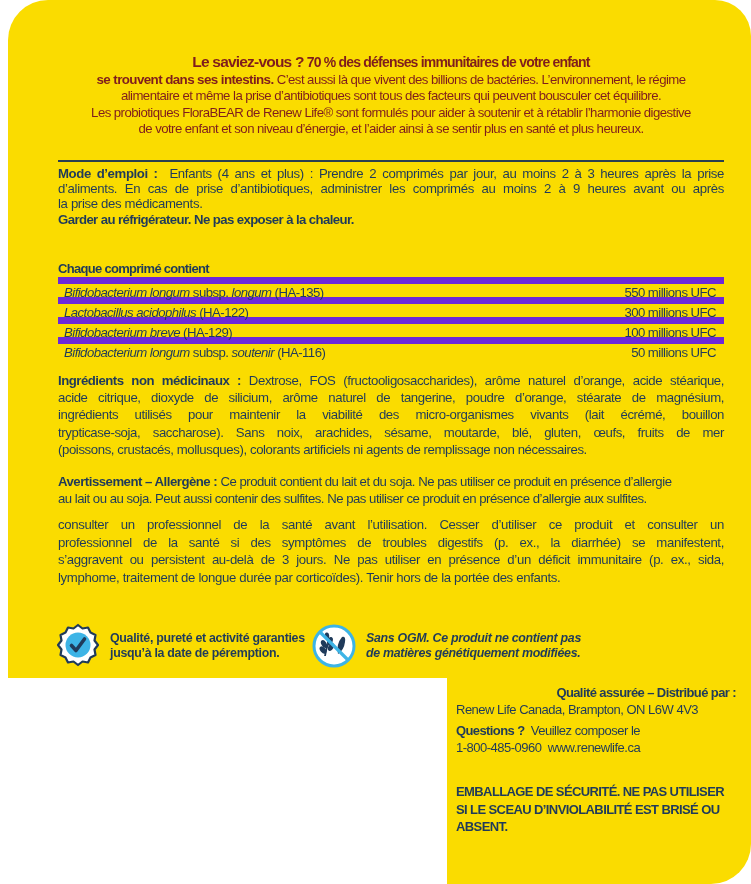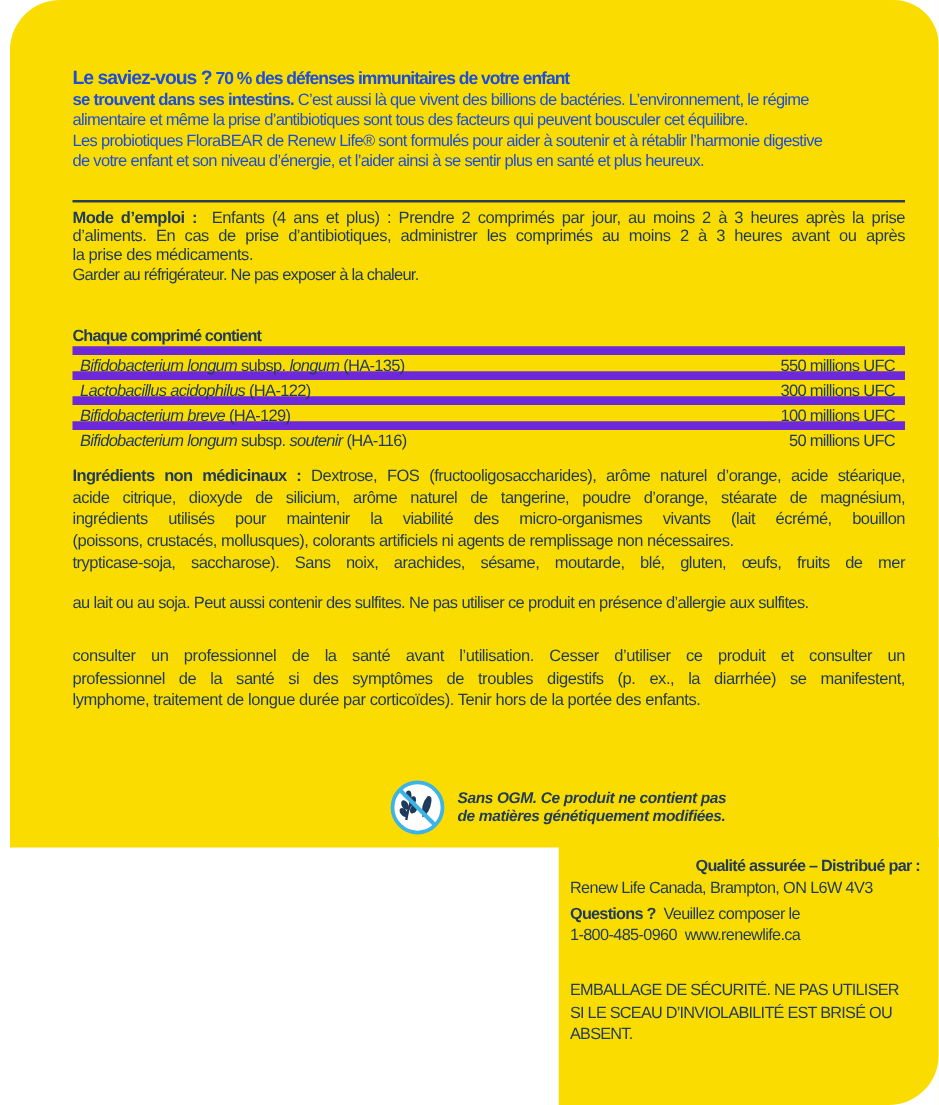--- a/index.html
+++ b/index.html
@@ -11,30 +11,30 @@
       background: #fadc00;
       border-top-left-radius: 40px;
       border-top-right-radius: 36px;
     }
     .panel-bottom {
       position: absolute; left: 447px; top: 670px; width: 304px; height: 214px;
       background: #fadc00;
       border-bottom-right-radius: 40px;
     }
 
-    .intro { position: absolute; left: 58px; top: 54px; width: 666px; font-size: 13.2px; line-height: 16.6px; letter-spacing: -0.55px; color: #1d4ed8; }
+    .intro { position: absolute; left: 58px; top: 54px; width: 666px; font-size: 13.2px; line-height: 16.6px; letter-spacing: -0.55px; color: #7f1d1d; text-align: center; }
     .intro .lead { font-weight: bold; font-size: 15.5px; letter-spacing: -0.8px; }
     .intro .lead2 { font-weight: bold; font-size: 13.4px; letter-spacing: -0.6px; }
     .intro .line { white-space: nowrap; display: block; }
 
     .rule { position: absolute; left: 58px; width: 666px; height: 2px; background: #2a3f4f; }
 
     .directions { position: absolute; left: 58px; top: 166px; width: 666px; font-size: 13.2px; line-height: 15.2px; letter-spacing: -0.35px; }
     .directions .label { font-weight: bold; letter-spacing: -0.4px; }
-    .directions .keep { font-weight: normal; letter-spacing: -0.6px; display: block; margin-top: 0; }
+    .directions .keep { font-weight: bold; letter-spacing: -0.6px; display: block; margin-top: 0; }
     .line { display: block; white-space: nowrap; }
     .justify { text-align: justify; text-align-last: justify; }
 
     .table { position: absolute; left: 58px; top: 260px; width: 666px; }
     .table .heading { font-weight: bold; font-size: 13px; letter-spacing: -0.7px; line-height: 17px; }
     .table .row { display: flex; justify-content: space-between; border-top: 7px solid #6d28d9; font-size: 13.2px; line-height: 18px; height: 20px; padding-left: 6px; letter-spacing: -0.55px; }
     .table .row em { font-style: italic; }
     .table .row .amt { text-align: right; padding-right: 8px; }
 
     .ingredients { position: absolute; left: 58px; top: 372px; width: 666px; font-size: 13.2px; line-height: 17.2px; letter-spacing: -0.4px; }
@@ -44,41 +44,41 @@
     .caution { position: absolute; left: 58px; top: 516px; width: 666px; font-size: 13.2px; line-height: 17.6px; letter-spacing: -0.35px; }
 
     .badges { position: absolute; left: 58px; top: 622px; width: 560px; height: 50px; }
     .badge { position: absolute; top: 0; display: flex; align-items: center; }
     .badge .icon { width: 48px; height: 48px; flex: none; }
     .badge .text { font-weight: bold; font-size: 12.4px; line-height: 15px; letter-spacing: -0.3px; margin-left: 8px; }
 
     .distrib { position: absolute; left: 456px; top: 684px; width: 280px; font-size: 13px; line-height: 17px; letter-spacing: -0.5px; }
     .distrib .b { font-weight: bold; letter-spacing: -0.6px; text-align: right; }
     .distrib .block { margin-bottom: 4px; }
-    .distrib .caps { font-weight: normal; letter-spacing: -0.6px; line-height: 17.5px; margin-top: 27px; }
+    .distrib .caps { font-weight: bold; letter-spacing: -0.6px; line-height: 17.5px; margin-top: 27px; }
   </style>
 </head>
 <body>
 
 <div class="panel-top"></div>
 <div class="panel-bottom"></div>
 
 <div class="intro">
   <span class="line"><span class="lead">Le saviez-vous ?</span> <span class="lead2" style="font-weight:normal;font-size:14px;letter-spacing:-0.8px;font-weight:bold;">70 % des défenses immunitaires de votre enfant</span></span>
   <span class="line"><span class="lead2">se trouvent dans ses intestins.</span> <span>C’est aussi là que vivent des billions de bactéries. L’environnement, le régime</span></span>
   <span class="line">alimentaire et même la prise d’antibiotiques sont tous des facteurs qui peuvent bousculer cet équilibre.</span>
   <span class="line">Les probiotiques FloraBEAR de Renew Life® sont formulés pour aider à soutenir et à rétablir l’harmonie digestive</span>
   <span class="line">de votre enfant et son niveau d’énergie, et l’aider ainsi à se sentir plus en santé et plus heureux.</span>
 </div>
 
 <div class="rule" style="top:160px;"></div>
 
 <div class="directions">
   <span class="line justify"><span class="label">Mode d’emploi :</span>&nbsp; <span>Enfants (4 ans et plus) : Prendre 2 comprimés par jour, au moins 2 à 3 heures après la prise</span></span>
-  <span class="line justify">d’aliments. En cas de prise d’antibiotiques, administrer les comprimés au moins 2 à 3 heures avant ou après</span>
+  <span class="line justify">d’aliments. En cas de prise d’antibiotiques, administrer les comprimés au moins 2 à 9 heures avant ou après</span>
   <span class="line">la prise des médicaments.</span>
   <span class="keep">Garder au réfrigérateur. Ne pas exposer à la chaleur.</span>
 </div>
 
 <div class="table">
   <div class="heading">Chaque comprimé contient</div>
   <div class="row">
     <span><em>Bifidobacterium longum</em><span> subsp. </span><em>longum</em><span> (HA-135)</span></span>
     <span class="amt">550 millions UFC</span>
   </div>
@@ -93,35 +93,48 @@
   <div class="row">
     <span><em>Bifidobacterium longum</em><span> subsp. </span><em>soutenir</em><span> (HA-116)</span></span>
     <span class="amt">50 millions UFC</span>
   </div>
 </div>
 
 <div class="ingredients">
   <span class="line justify"><span class="label">Ingrédients non médicinaux :</span> <span>Dextrose, FOS (fructooligosaccharides), arôme naturel d’orange, acide stéarique,</span></span>
   <span class="line justify">acide citrique, dioxyde de silicium, arôme naturel de tangerine, poudre d’orange, stéarate de magnésium,</span>
   <span class="line justify">ingrédients utilisés pour maintenir la viabilité des micro-organismes vivants (lait écrémé, bouillon</span>
+  <span class="line justify">trypticase-soja, saccharose). Sans noix, arachides, sésame, moutarde, blé, gluten, œufs, fruits de mer</span>
   <span class="line">(poissons, crustacés, mollusques), colorants artificiels ni agents de remplissage non nécessaires.</span>
-  <span class="line justify">trypticase-soja, saccharose). Sans noix, arachides, sésame, moutarde, blé, gluten, œufs, fruits de mer</span>
 </div>
 
 <div class="allergy">
+  <span class="line"><span class="label">Avertissement – Allergène :</span> <span>Ce produit contient du lait et du soja. Ne pas utiliser ce produit en présence d’allergie</span></span>
   <span class="line">au lait ou au soja. Peut aussi contenir des sulfites. Ne pas utiliser ce produit en présence d’allergie aux sulfites.</span>
 </div>
 
 <div class="caution">
   <span class="line justify">consulter un professionnel de la santé avant l’utilisation. Cesser d’utiliser ce produit et consulter un</span>
   <span class="line justify">professionnel de la santé si des symptômes de troubles digestifs (p. ex., la diarrhée) se manifestent,</span>
+  <span class="line justify">s’aggravent ou persistent au-delà de 3 jours. Ne pas utiliser en présence d’un déficit immunitaire (p. ex., sida,</span>
   <span class="line">lymphome, traitement de longue durée par corticoïdes). Tenir hors de la portée des enfants.</span>
 </div>
 
 <div class="badges">
+  <div class="badge" style="left:-4px;">
+    <svg class="icon" viewBox="0 0 48 48">
+      <path d="M24 3 L28.5 6.5 L34 5.5 L36.5 10.5 L41.5 13 L40.5 18.5 L44 23 L40.5 27.5 L41.5 33 L36.5 35.5 L34 40.5 L28.5 39.5 L24 43 L19.5 39.5 L14 40.5 L11.5 35.5 L6.5 33 L7.5 27.5 L4 23 L7.5 18.5 L6.5 13 L11.5 10.5 L14 5.5 L19.5 6.5 Z" fill="#ffffff" stroke="#1f3a5a" stroke-width="2.2" stroke-linejoin="round"></path>
+      <circle cx="24" cy="23" r="12.5" fill="#3db4e6"></circle>
+      <path d="M17.5 23.5 L22 28.5 L30.5 17" fill="none" stroke="#1f3a5a" stroke-width="3.6" stroke-linecap="round" stroke-linejoin="round"></path>
+    </svg>
+    <div class="text">
+      <span class="line">Qualité, pureté et activité garanties</span>
+      <span class="line">jusqu’à la date de péremption.</span>
+    </div>
+  </div>
   <div class="badge" style="left:252px;font-style:italic;">
     <svg class="icon" viewBox="0 0 48 48">
       <circle cx="24" cy="24" r="20" fill="#ffffff" stroke="#3db4e6" stroke-width="3"></circle>
       <g fill="#1f3a5a">
         <path d="M15 34 Q16 26 19 20" stroke="#1f3a5a" stroke-width="1.8" fill="none"></path>
         <ellipse cx="14" cy="22" rx="2.6" ry="4.2" transform="rotate(-30 14 22)"></ellipse>
         <ellipse cx="20" cy="19" rx="2.6" ry="4.2" transform="rotate(20 20 19)"></ellipse>
         <ellipse cx="13" cy="28" rx="2.6" ry="4.2" transform="rotate(-40 13 28)"></ellipse>
         <ellipse cx="21" cy="25" rx="2.6" ry="4.2" transform="rotate(30 21 25)"></ellipse>
         <ellipse cx="17" cy="14" rx="2.2" ry="3.6" transform="rotate(-5 17 14)"></ellipse>

